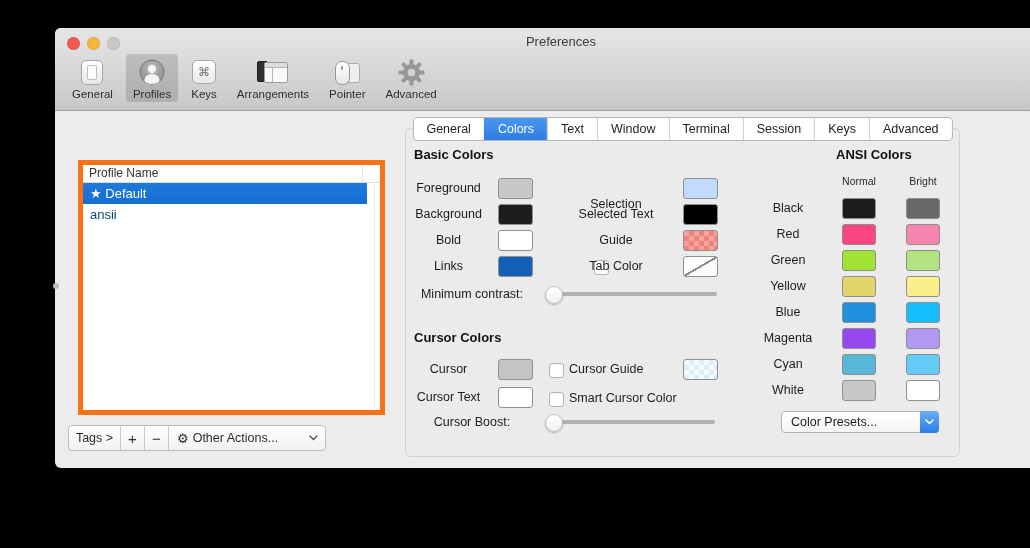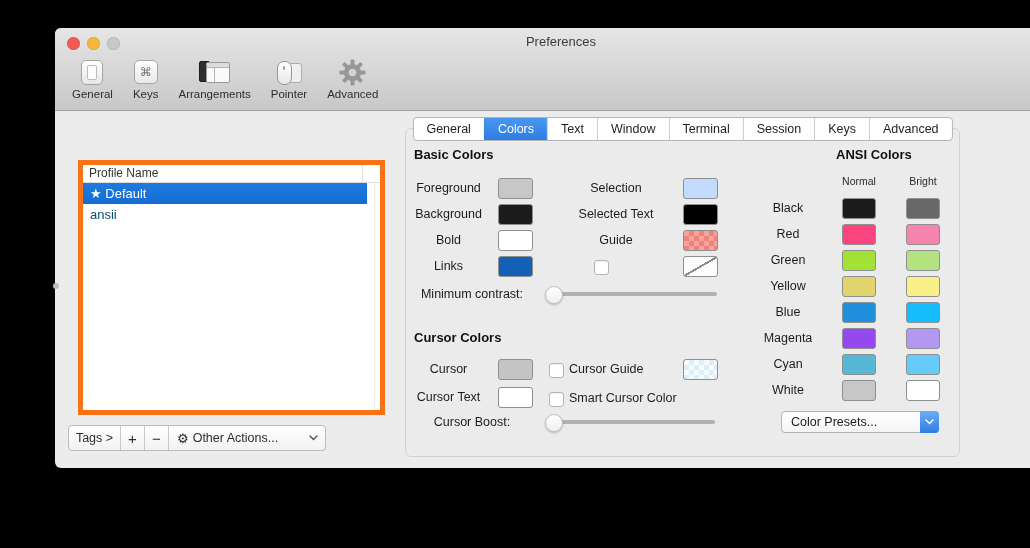--- a/index.html
+++ b/index.html
@@ -121,20 +121,41 @@
     </div>
     <div class="win-title">Preferences</div>
 
     <div class="toolbar">
       <div class="tb-item">
         <div class="tb-icon">
             <div class="ic-general"></div>
           </div>
         <div class="tb-label">General</div>
       </div>
+      <div class="tb-item selected">
+        <div class="tb-icon">
+          <svg width="26" height="26" viewBox="0 0 26 26">
+            <defs>
+              <radialGradient id="pg" cx="50%" cy="35%" r="70%">
+                <stop offset="0%" stop-color="#b9b9b9"></stop>
+                  <stop offset="100%" stop-color="#8b8b8b"></stop>
+              </radialGradient>
+              <clipPath id="pc">
+                  <circle cx="13" cy="13" r="12"></circle>
+                </clipPath>
+            </defs>
+            <circle cx="13" cy="13" r="12" fill="url(#pg)" stroke="#757575" stroke-width="1"></circle>
+            <g clip-path="url(#pc)">
+              <circle cx="13" cy="10" r="4.2" fill="#f4f4f4"></circle>
+              <ellipse cx="13" cy="21" rx="7.5" ry="6" fill="#f4f4f4"></ellipse>
+            </g>
+          </svg>
+        </div>
+        <div class="tb-label">Profiles</div>
+      </div>
       <div class="tb-item">
         <div class="tb-icon">
             <div class="ic-keys">⌘</div>
           </div>
         <div class="tb-label">Keys</div>
       </div>
       <div class="tb-item">
         <div class="tb-icon">
             <div class="ic-arr">
               <div class="back"></div>
@@ -212,27 +233,28 @@
 
     <div class="c-label" style="left:0;top:49px;width:85px">Foreground</div>
     <div class="swatch" style="left: 92px; top: 49px; background-color: rgb(199, 199, 199);"></div>
     <div class="c-label" style="left:0;top:75px;width:85px">Background</div>
     <div class="swatch" style="left: 92px; top: 75px; background-color: rgb(28, 28, 28);"></div>
     <div class="c-label" style="left:0;top:101px;width:85px">Bold</div>
     <div class="swatch" style="left: 92px; top: 101px; background-color: rgb(255, 255, 255);"></div>
     <div class="c-label" style="left:0;top:127px;width:85px">Links</div>
     <div class="swatch" style="left: 92px; top: 127px; background-color: rgb(21, 96, 183);"></div>
 
-    <div class="c-label" style="left:150px;top:49px;width:120px">Selection</div>
+    <div class="c-label" style="left:150px;top:65px;width:120px">Selection</div>
     <div class="swatch" style="left: 277px; top: 49px; background-color: rgb(193, 218, 253);"></div>
     <div class="c-label" style="left:150px;top:75px;width:120px">Selected Text</div>
     <div class="swatch" style="left: 277px; top: 75px; background-color: rgb(0, 0, 0);"></div>
     <div class="c-label" style="left:150px;top:101px;width:120px">Guide</div>
     <div class="swatch checker" style="left: 277px; top: 101px; --c1: #ef837b; --c2: #f5a59d;"></div>
     <div class="checkbox" style="left:188px;top:131px"></div>
+    <div class="c-label" style="left:150px;top:127px;width:120px">Tab Color</div>
     <div class="swatch diag" style="left:277px;top:127px"></div>
 
     <div class="c-label" style="left:0;top:155px;width:132px">Minimum contrast:</div>
     <div class="slider-track" style="left:141px;top:163px;width:170px">
       <div class="slider-knob"></div>
     </div>
 
     <div class="sec-title" style="left:8px;top:201px">Cursor Colors</div>
 
     <div class="c-label" style="left:0;top:230px;width:85px">Cursor</div>

